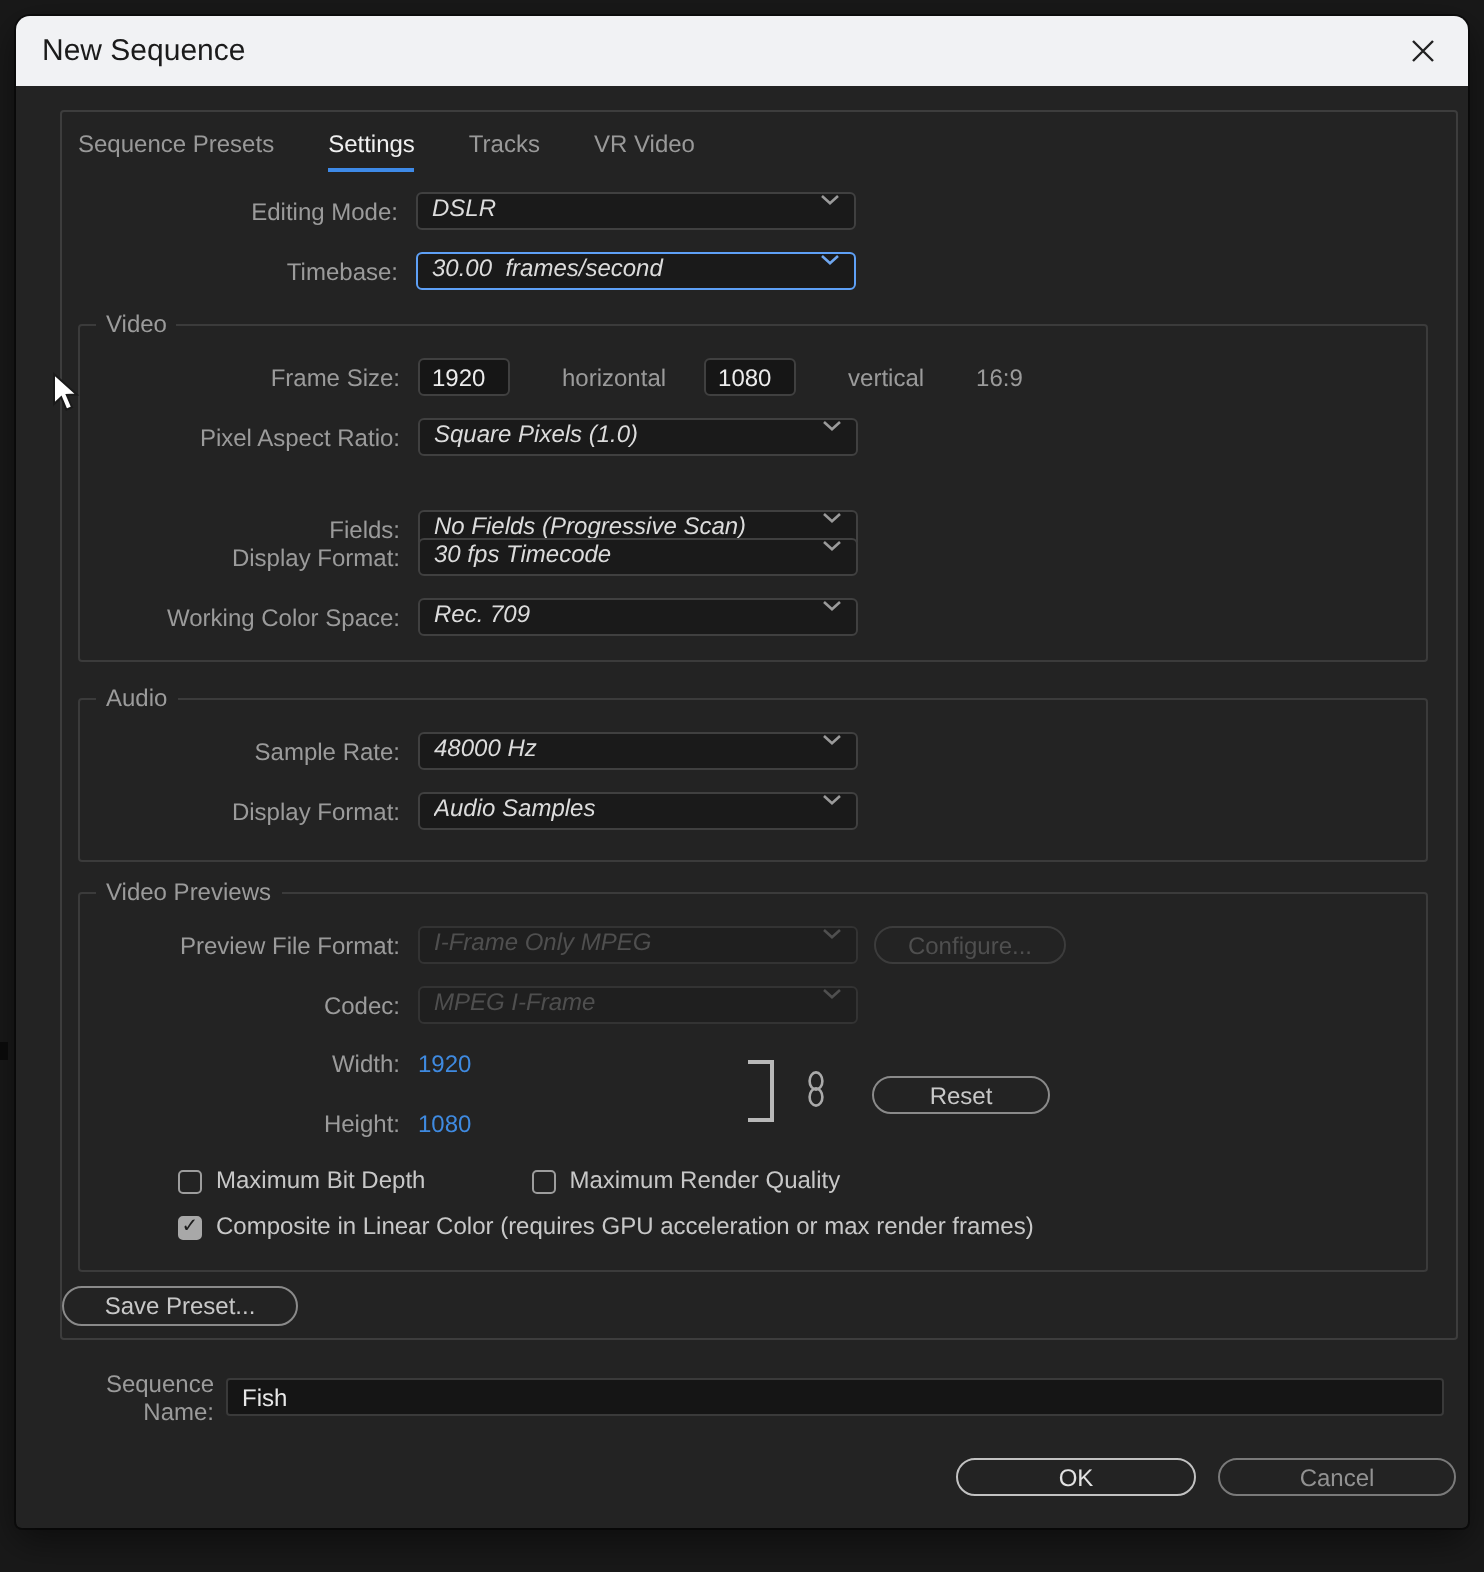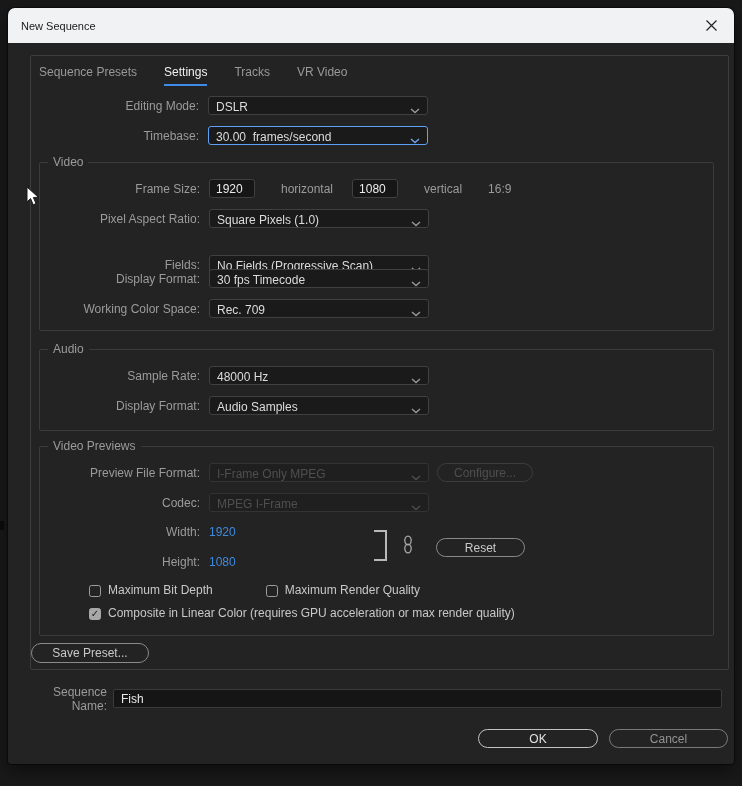--- a/index.html
+++ b/index.html
@@ -19,21 +19,21 @@
     box-shadow:0 0 0 1px rgba(0,0,0,.45), 0 6px 18px rgba(0,0,0,.5);
   }
   .titlebar {
     position:absolute; left:0; top:0; right:0; height:35px;
     background:#f1f2f4;
     border-radius:7px 7px 0 0;
     display:flex; align-items:center;
     padding:0 13px;
     color:#1b1b1b;
   }
-  .titlebar .title { font-size:11px; }
+  .titlebar .title { font-size:15px; }
   .titlebar .close {
     margin-left:auto; width:20px; height:20px;
     display:flex; align-items:center; justify-content:center;
     cursor:default;
   }
   .panel {
     position:absolute; left:22px; top:47px; width:699px; height:615px;
     border:1px solid #3d3d3d; border-radius:2px;
     background:#232323;
   }
@@ -41,22 +41,23 @@
   .tabs { position:absolute; left:8px; top:9px; display:flex; gap:27px;justify-content:space-between; }
   .tab { color:#999; padding-bottom:5px; border-bottom:2px solid transparent; }
   .tab.active { color:#f0f0f0; border-bottom-color:#3e8ae8; }
   
   .row { position:absolute; left:1px; right:1px; height:19px; display:flex; align-items:center; }
   .lbl { width:167px; text-align:right; color:#9b9b9b; flex:none; }
   .gap { width:9px; flex:none; }
   .dropdown {
     width:220px; height:19px; flex:none;
     background:#1a1a1a; border:1px solid #404040; border-radius:3px;
-    display:flex; align-items:flex-end; padding:0 7px;
+    display:flex; align-items:flex-start; padding:0 7px;
     color:#dcdcdc;
+    font-style:italic;
   }
   .dropdown .dd-text { white-space:pre; overflow:hidden; flex:1; }
   .dropdown.focused { border-color:#5ea0f6; }
   .dropdown.disabled { background:#1f1f1f; border-color:#333; color:#4f4f4f; }
   .chev { flex:none; margin-left:6px; display:flex; }
   .numinput {
     width:46px; height:19px; flex:none;
     background:#161616; border:1px solid #404040; border-radius:3px;
     color:#ececec; font-family:"Liberation Sans",sans-serif; font-size:12px;
     padding:0 6px; outline:none;
@@ -318,21 +319,21 @@
         <span class="checkrow">
           <span class="cbox"></span>
           <span class="cblabel">Maximum Render Quality</span>
         </span>
       </div>
 
       <div class="row" style="top:159px; height:14px;">
         <span style="width:8px; flex:none;"></span>
         <span class="checkrow">
           <span class="cbox checked">✓</span>
-          <span class="cblabel">Composite in Linear Color (requires GPU acceleration or max render quality)</span>
+          <span class="cblabel">Composite in Linear Color (requires GPU acceleration or max render frames)</span>
         </span>
       </div>
     </div>
 
   </div>
 
   <button class="pillbtn savepreset">Save Preset...</button>
 
   <div class="seqrow">
     <span class="lbl">Sequence Name:</span>

